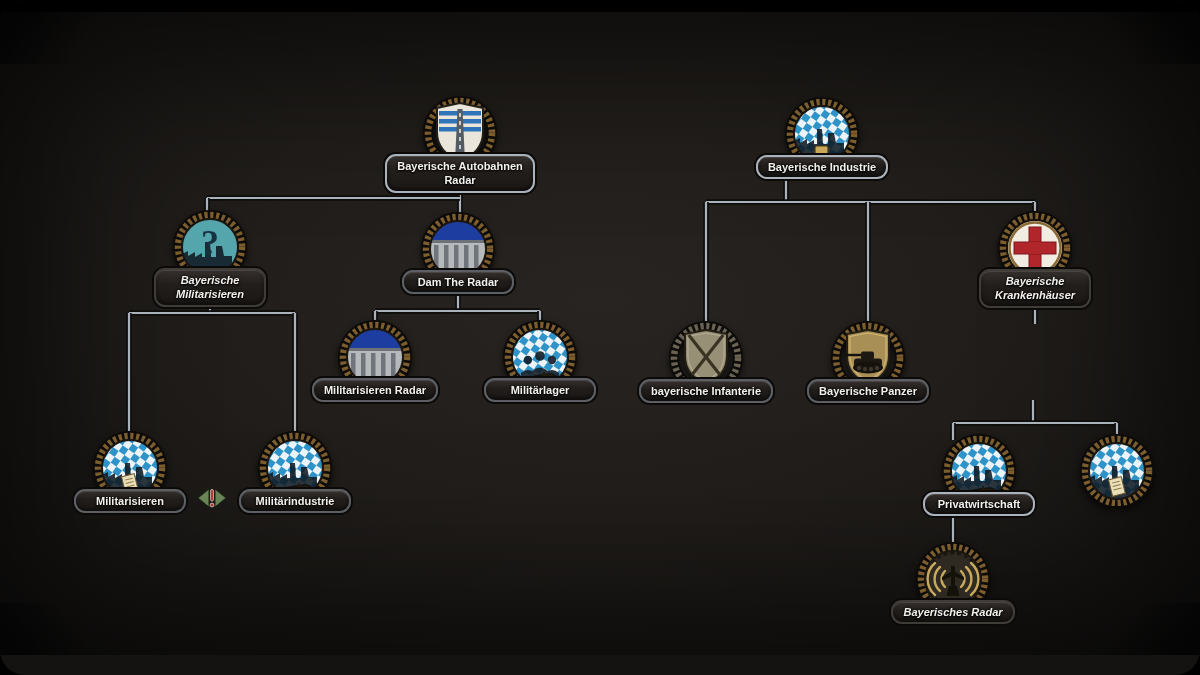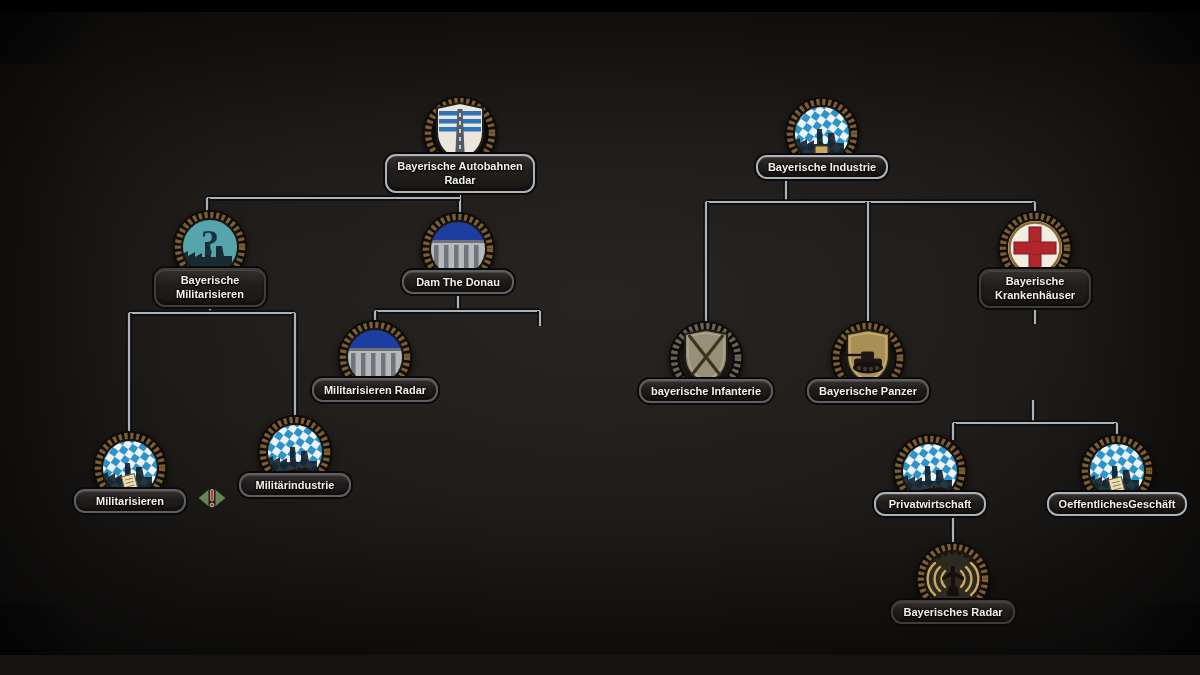--- a/index.html
+++ b/index.html
@@ -1,20 +1,21 @@
 <!DOCTYPE html>
 <html><head>
 <meta charset="utf-8">
 <title>Focus Tree</title>
 <style>
   html,body{margin:0;padding:0;background:#000;}
   #stage{
     position:relative;width:1200px;height:675px;overflow:hidden;
     background:#141311;
     font-family:"Liberation Sans", sans-serif;
+    border-radius:25px;
   }
   .bg{
     position:absolute;left:0;right:0;top:12px;bottom:20px;
     background:radial-gradient(ellipse 900px 480px at 50% 45%, #272421 0%, #201d1a 45%, #181614 75%, #121110 100%);
   }
   .vignette{
     position:absolute;left:0;right:0;top:12px;bottom:20px;pointer-events:none;
     box-shadow:inset 0 0 150px 45px rgba(0,0,0,.55);
   }
   .bar-top{position:absolute;top:0;left:0;width:1200px;height:12px;background:#000;}
@@ -38,21 +39,21 @@
     padding:3px 10px;border-radius:11px;box-sizing:border-box;
     background:linear-gradient(#35302d, #221e1c 42%, #1a1715 100%);
     border:2px solid #62676c;
     box-shadow:0 0 0 2px #0b0a09, inset 0 1px 1px rgba(255,255,255,.14), inset 0 -2px 4px rgba(0,0,0,.55);
     color:#f3f1ed;font-size:11px;font-weight:bold;text-align:center;line-height:1.3;
     text-shadow:0 1px 2px #000, 0 0 3px #000;
   }
   .focus-label div{white-space:nowrap;}
   .focus-label.bright{border-color:#aab3bb;}
   .focus-label.medium{border-color:#5c6064;}
-  .focus-label.dim{border-color:#403c38;}
+  .focus-label.dim{border-color:#403c38;font-style:italic;}
 
   #mutex{position:absolute;transform:translate(-50%,-50%);}
 </style>
 </head>
 <body>
 
 <div id="stage">
   <div class="bar-top"></div>
   <div class="bg"></div>
   <div class="corner tl"></div>
@@ -343,40 +344,48 @@
     <div class="focus-label dim">
         <div>Bayerische</div>
         <div>Militarisieren</div>
       </div>
   </div>
     <div class="focus-node" style="left: 458px; top: 212px;">
     <svg class="icon-wrap" viewBox="0 0 80 72">
       <use href="#ic-danube-dam"></use>
     </svg>
     <div class="focus-label medium">
-        <div>Dam The Donau</div>
+        <div>Dam The Radar</div>
       </div>
   </div>
     <div class="focus-node" style="left: 375px; top: 320px;">
     <svg class="icon-wrap" viewBox="0 0 80 72">
       <use href="#ic-danube-dam"></use>
     </svg>
     <div class="focus-label medium">
         <div>Militarisieren Radar</div>
       </div>
   </div>
+    <div class="focus-node" style="left: 540px; top: 320px;">
+    <svg class="icon-wrap" viewBox="0 0 80 72">
+      <use href="#ic-bavaria-military-camp"></use>
+    </svg>
+    <div class="focus-label medium">
+        <div>Militärlager</div>
+      </div>
+  </div>
     <div class="focus-node" style="left: 130px; top: 431px;">
     <svg class="icon-wrap" viewBox="0 0 80 72">
       <use href="#ic-bavaria-civilian-industry"></use>
     </svg>
     <div class="focus-label medium">
         <div>Militarisieren</div>
       </div>
   </div>
-    <div class="focus-node" style="left: 295px; top: 415px;">
+    <div class="focus-node" style="left: 295px; top: 431px;">
     <svg class="icon-wrap" viewBox="0 0 80 72">
       <use href="#ic-bavaria-military-industry"></use>
     </svg>
     <div class="focus-label medium">
         <div>Militärindustrie</div>
       </div>
   </div>
     <div class="focus-node" style="left: 868px; top: 321px;">
     <svg class="icon-wrap" viewBox="0 0 80 72">
       <use href="#ic-tank-shield"></use>
@@ -395,35 +404,32 @@
   </div>
     <div class="focus-node" style="left: 1035px; top: 211px;">
     <svg class="icon-wrap" viewBox="0 0 80 72">
       <use href="#ic-red-cross"></use>
     </svg>
     <div class="focus-label dim">
         <div>Bayerische</div>
         <div>Krankenhäuser</div>
       </div>
   </div>
-    <div class="focus-node" style="left: 930px; top: 434px;">
+    <div class="focus-node" style="left: 979px; top: 434px;">
     <svg class="icon-wrap" viewBox="0 0 80 72">
       <use href="#ic-bavaria-private-economy"></use>
     </svg>
     <div class="focus-label bright">
         <div>Privatwirtschaft</div>
       </div>
   </div>
     <div class="focus-node" style="left: 1117px; top: 434px;">
     <svg class="icon-wrap" viewBox="0 0 80 72">
       <use href="#ic-bavaria-public-business"></use>
     </svg>
-    <div class="focus-label bright">
-        <div>OeffentlichesGeschäft</div>
-      </div>
   </div>
     <div class="focus-node" style="left: 953px; top: 542px;">
     <svg class="icon-wrap" viewBox="0 0 80 72">
       <use href="#ic-radar-waves"></use>
     </svg>
     <div class="focus-label dim">
         <div>Bayerisches Radar</div>
       </div>
   </div>
   </div>

